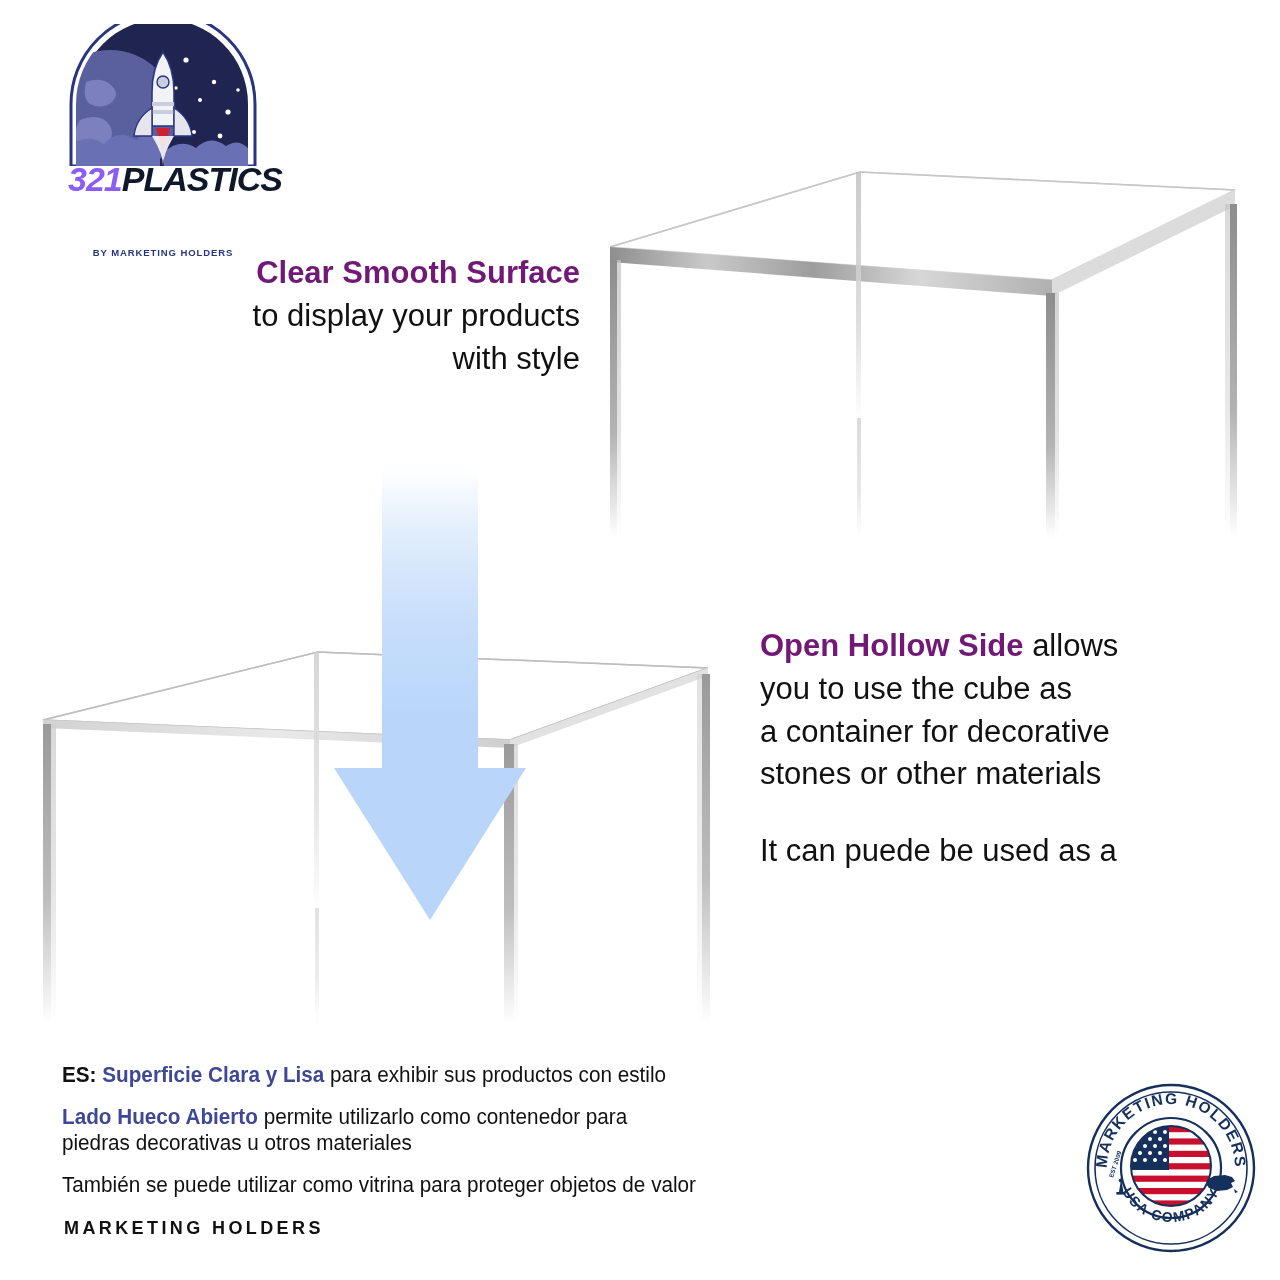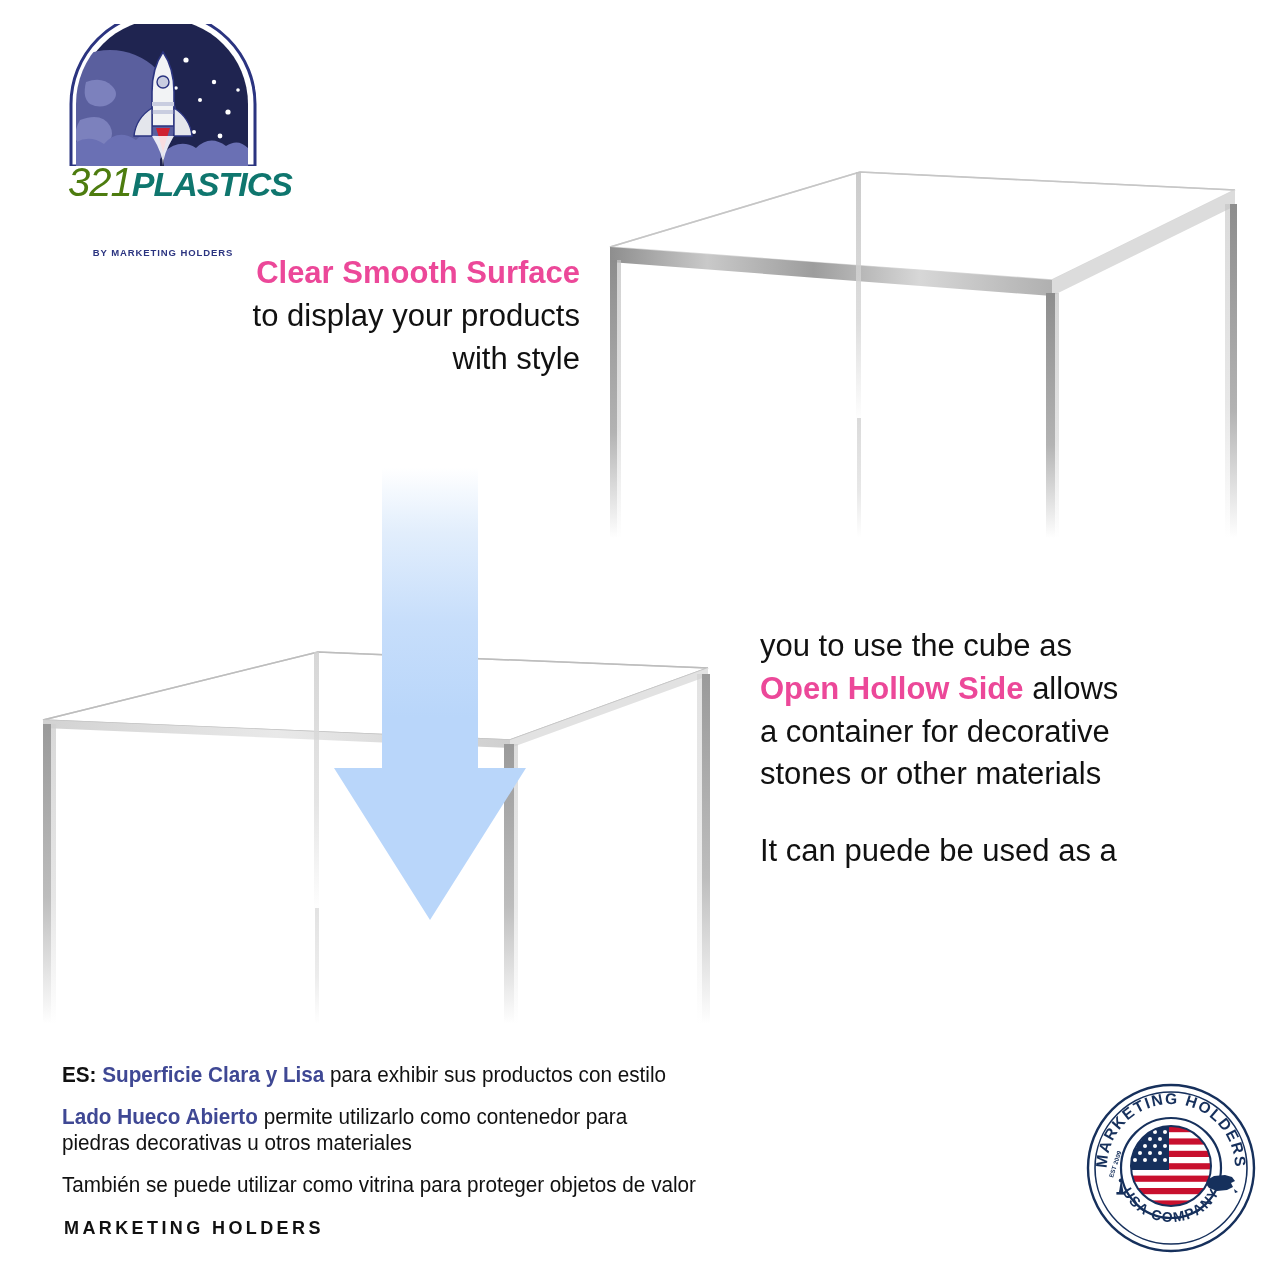--- a/index.html
+++ b/index.html
@@ -39,32 +39,32 @@
   }
   .logo-word {
     position: absolute;
     left: 0;
     top: 138px;
     width: 190px;
     text-align: center;
     line-height: 1;
   }
   .logo-word .t321 {
-    font-size: 40px;
-    font-weight: normal;
+    font-size: 34px;
+    font-weight: bold;
     font-style: italic;
     letter-spacing: -1px;
-    color: #4d7c0f;
+    color: #8b5cf6;
   }
   .logo-word .tplastics {
     font-size: 34px;
     font-weight: bold;
     font-style: italic;
     letter-spacing: -1px;
-    color: #0f766e;
+    color: #0f172a;
   }
   .logo-sub {
     position: absolute;
     left: 0;
     top: 176px;
     width: 190px;
     text-align: center;
     font-size: 9.5px;
     font-weight: bold;
     letter-spacing: 0.9px;
@@ -87,21 +87,21 @@
     width: 460px;
     text-align: left;
   }
   .lead {
     font-size: 31px;
     line-height: 1.38;
     color: #111111;
     font-weight: 400;
   }
   .lead .hl {
-    color: #ec4899;
+    color: #701a75;
     font-weight: bold;
   }
   .lead p {
     margin: 0;
   }
   .lead p.gap {
     margin-top: 34px;
   }
 
   
@@ -344,22 +344,22 @@
     </svg>
   </div>
 
   <div class="callout-left lead">
     <p><span class="hl">Clear Smooth Surface</span></p>
     <p>to display your products</p>
     <p>with style</p>
   </div>
 
   <div class="callout-right lead">
+    <p><span class="hl">Open Hollow Side</span><span> allows</span></p>
     <p>you to use the cube as</p>
-    <p><span class="hl">Open Hollow Side</span><span> allows</span></p>
     <p>a container for decorative</p>
     <p>stones or other materials</p>
     <p class="gap">It can puede be used as a</p>
   </div>
 
   <div class="es-block">
     <p class="es-line"><span class="es-tag">ES:</span> <span class="hl">Superficie Clara y Lisa</span><span> para exhibir sus productos con estilo</span></p>
     <p class="es-line"><span class="hl">Lado Hueco Abierto</span><span> permite utilizarlo como contenedor para</span><br><span>piedras decorativas u otros materiales</span></p>
     <p class="es-line">También se puede utilizar como vitrina para proteger objetos de valor</p>
   </div>

